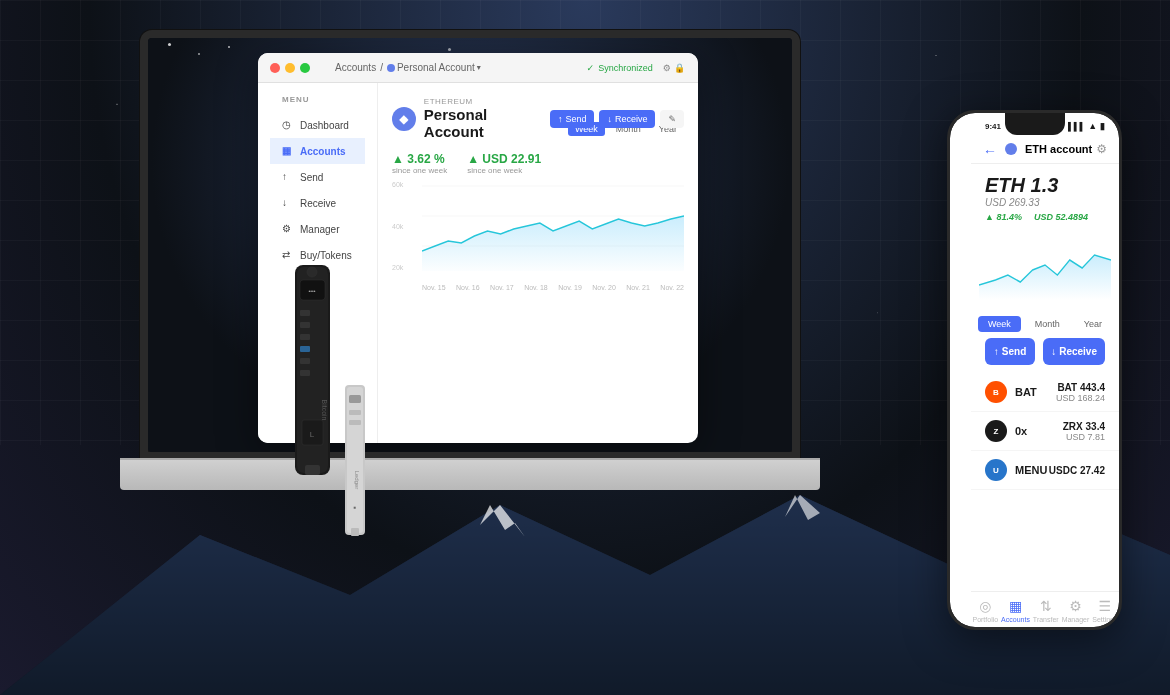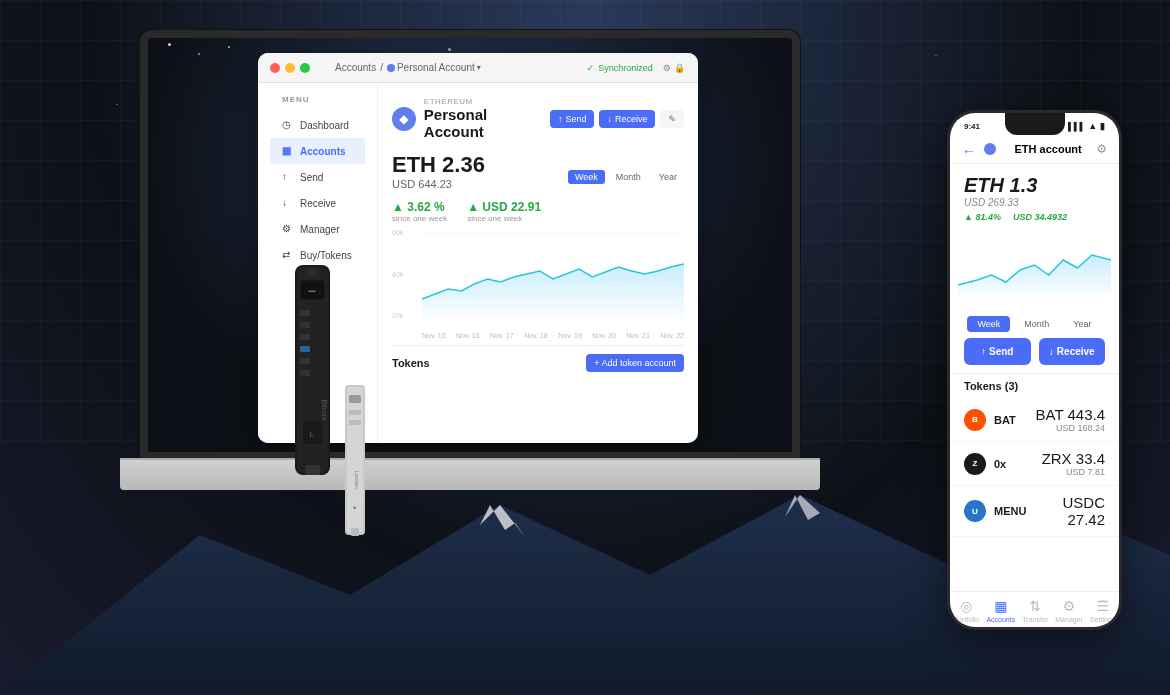--- a/index.html
+++ b/index.html
@@ -411,24 +411,25 @@
       height: 22px;
       background: #1a1a1a;
       border-radius: 0 0 12px 12px;
       z-index: 10;
     }
 
     .phone-screen {
       width: 100%;
       height: 100%;
       background: #fff;
-      border-radius: 11px;
+      border-radius: 25px;
       overflow: hidden;
       display: flex;
       flex-direction: column;
+      padding-left: 21px;
     }
 
     .phone-status-bar {
       display: flex;
       justify-content: space-between;
       align-items: center;
       padding: 6px 14px 2px;
       font-size: 8px;
       color: #1a1a1a;
       font-weight: 600;
@@ -570,22 +571,22 @@
       font-weight: 600;
       color: #1a1a1a;
       flex: 1;
     }
 
     .token-balance {
       text-align: right;
     }
 
     .token-amount {
-      font-size: 15px;
-      font-weight: 400;
+      font-size: 10px;
+      font-weight: 700;
       color: #1a1a1a;
     }
 
     .token-usd {
       font-size: 9px;
       color: #888;
     }
 
     .phone-nav-bar {
       display: flex;
@@ -757,24 +758,20 @@
                   <div class="action-btn">
                     <span>↓</span>
                     <span>Receive</span>
                   </div>
                   <div class="action-btn action-btn-edit">
                     <span>✎</span>
                   </div>
                 </div>
               </div>
 
-              <div class="balance-section">
-                <div class="balance-amount">ETH 2.36</div>
-                <div class="balance-usd">USD 644.23</div>
-              </div>
 
               <div class="chart-controls">
                 <div class="chart-period active">Week</div>
                 <div class="chart-period">Month</div>
                 <div class="chart-period">Year</div>
               </div>
 
               <div class="chart-stats">
                 <div class="stat-item">
                   <span class="stat-value">▲ 3.62 %</span>
@@ -815,26 +812,20 @@
                   <span class="chart-x-label">Nov. 16</span>
                   <span class="chart-x-label">Nov. 17</span>
                   <span class="chart-x-label">Nov. 18</span>
                   <span class="chart-x-label">Nov. 19</span>
                   <span class="chart-x-label">Nov. 20</span>
                   <span class="chart-x-label">Nov. 21</span>
                   <span class="chart-x-label">Nov. 22</span>
                 </div>
               </div>
 
-              <div class="tokens-section">
-                <span class="tokens-label">Tokens</span>
-                <div class="add-token-btn">
-                  <span>+ Add token account</span>
-                </div>
-              </div>
             </div>
           </div>
         </div>
       </div>
     </div>
 
     <div class="laptop-hinge"></div>
     <div class="laptop-base">
       
     </div>
@@ -901,21 +892,21 @@
             <span class="phone-account-title">ETH account</span>
           </span>
           <span class="phone-settings-icon">⚙</span>
         </div>
 
         <div class="phone-balance-section">
           <div class="phone-balance">ETH 1.3</div>
           <div class="phone-balance-usd">USD 269.33</div>
           <div class="phone-stats">
             <span class="phone-stat">▲ 81.4%</span>
-            <span class="phone-stat">USD 34.4932</span>
+            <span class="phone-stat">USD 52.4894</span>
           </div>
         </div>
 
         <div class="phone-chart">
           <svg width="100%" height="70" viewBox="0 0 160 70" preserveAspectRatio="none">
             <defs>
               <linearGradient id="phoneChartGrad" x1="0" y1="0" x2="0" y2="1">
                 <stop offset="0%" stop-color="#4fc3f7" stop-opacity="0.3"></stop>
                 <stop offset="100%" stop-color="#4fc3f7" stop-opacity="0"></stop>
               </linearGradient>
@@ -935,21 +926,20 @@
           <div class="phone-action-btn">
             <span>↑</span>
             <span>Send</span>
           </div>
           <div class="phone-action-btn">
             <span>↓</span>
             <span>Receive</span>
           </div>
         </div>
 
-        <div class="phone-tokens-header">Tokens (3)</div>
 
         <div class="phone-token-item">
           <div class="token-icon-circle" style="background:#ff5000;">B</div>
           <span class="token-name">BAT</span>
           <div class="token-balance">
             <div class="token-amount">BAT 443.4</div>
             <div class="token-usd">USD 168.24</div>
           </div>
         </div>
 

